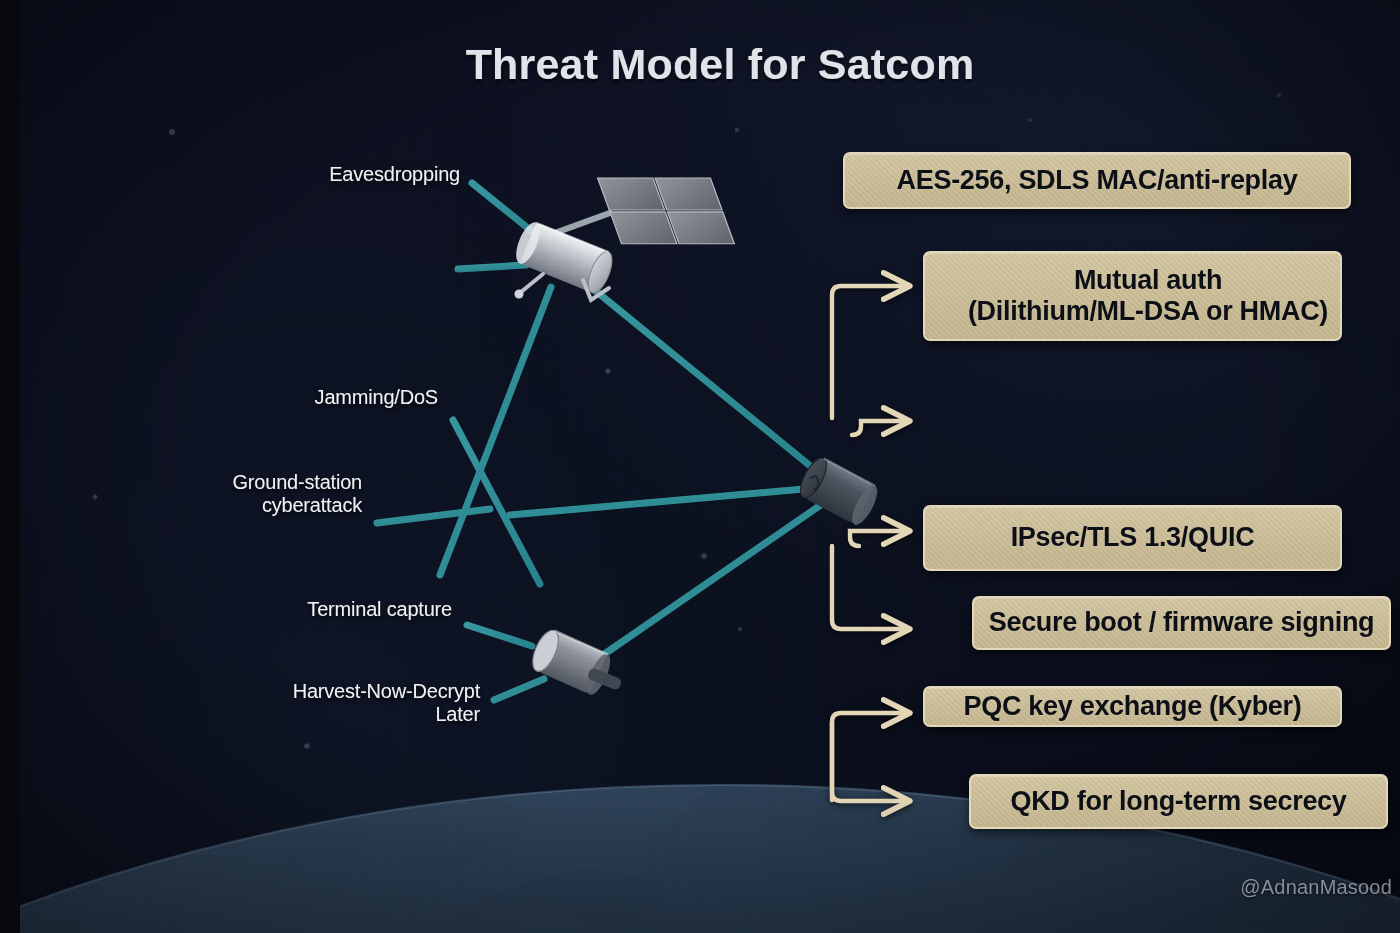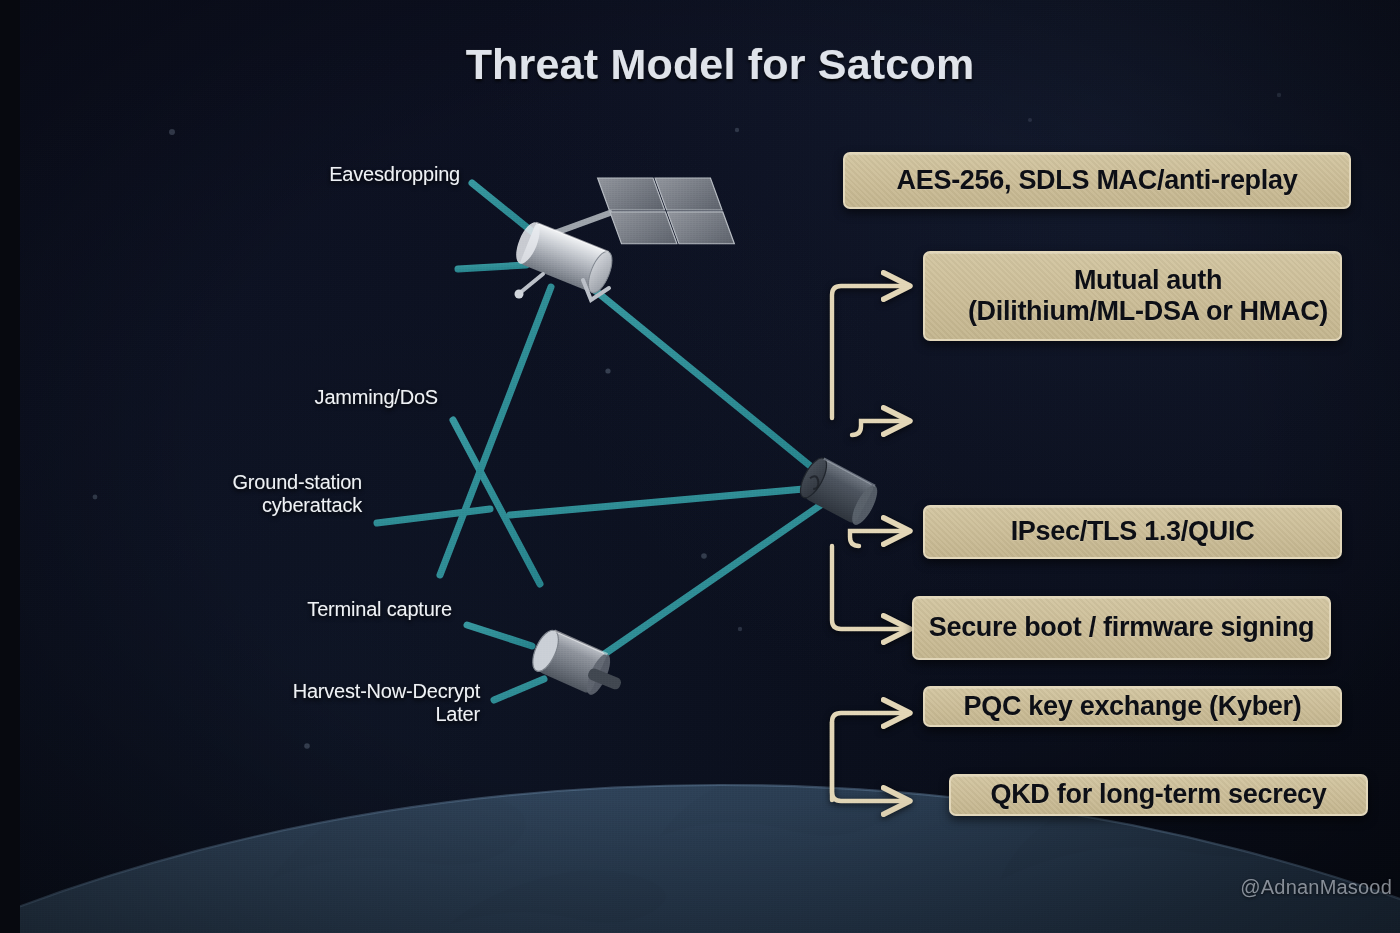--- a/index.html
+++ b/index.html
@@ -277,23 +277,23 @@
 
   <div class="threat-label" style="left:60px; top:680px; width:400px;">Harvest-Now-Decrypt
 Later</div>
 
   <div class="control-box" style="left:823px; top:152px; width:508px; height:57px;">AES-256, SDLS MAC/anti-replay</div>
 
   <div class="control-box" style="left:903px; top:251px; width:419px; height:90px;padding-left:31px;">Mutual auth
 (Dilithium/ML-DSA or HMAC)</div>
 
 
-  <div class="control-box" style="left:903px; top:505px; width:419px; height:54px;">IPsec/TLS 1.3/QUIC</div>
-
-  <div class="control-box" style="left:892px; top:596px; width:419px; height:64px;">Secure boot / firmware signing</div>
+  <div class="control-box" style="left:903px; top:505px; width:419px; height:66px;">IPsec/TLS 1.3/QUIC</div>
+
+  <div class="control-box" style="left:952px; top:596px; width:419px; height:54px;">Secure boot / firmware signing</div>
 
   <div class="control-box" style="left:903px; top:686px; width:419px; height:41px;">PQC key exchange (Kyber)</div>
 
-  <div class="control-box" style="left:929px; top:774px; width:419px; height:42px;">QKD for long-term secrecy</div>
+  <div class="control-box" style="left:949px; top:774px; width:419px; height:55px;">QKD for long-term secrecy</div>
 
   <div id="watermark">@AdnanMasood</div>
 
 </div>
 
 </body></html>

